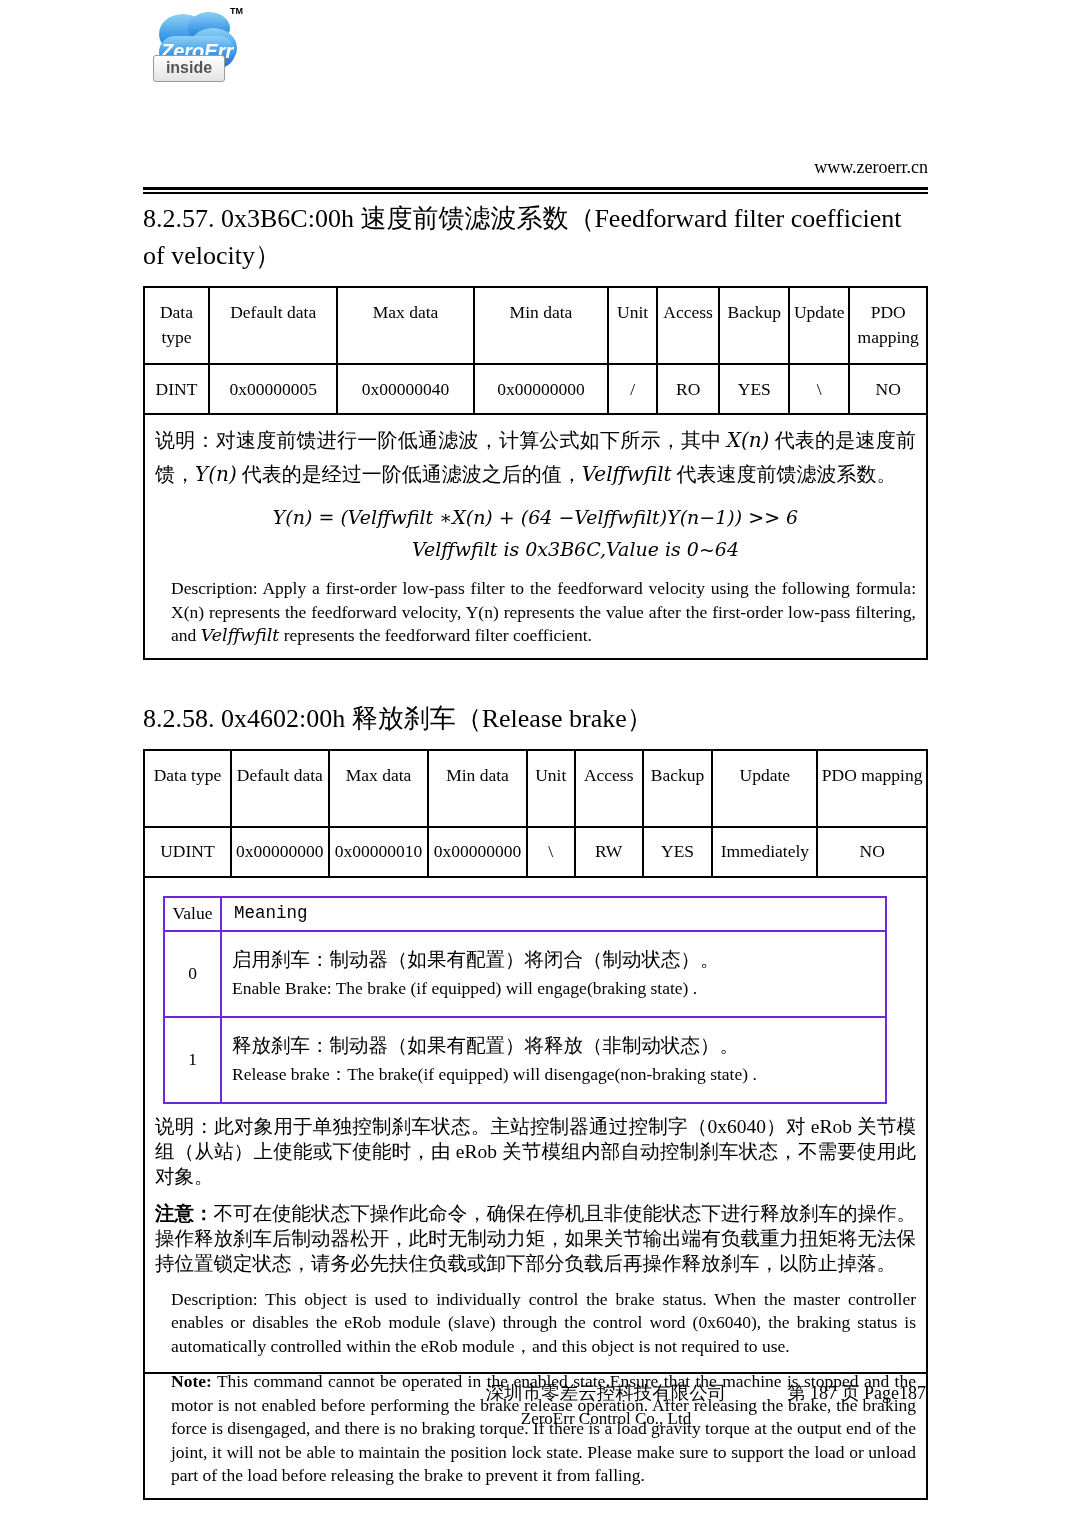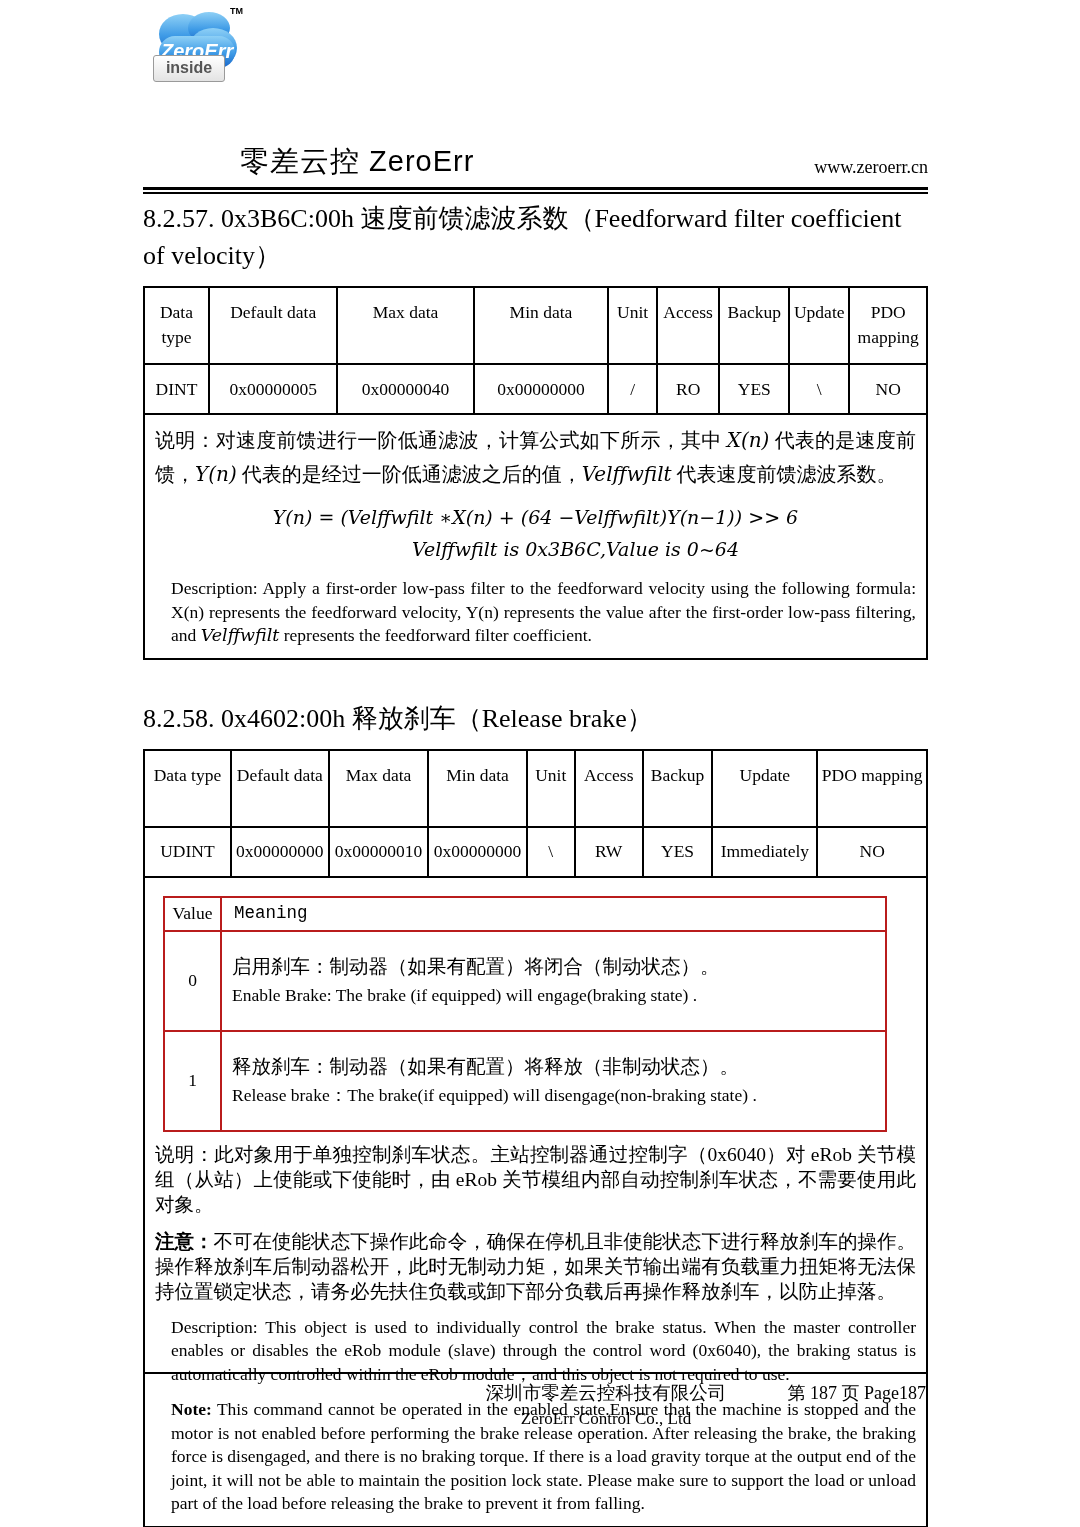--- a/index.html
+++ b/index.html
@@ -46,25 +46,25 @@
   .cn-note2 { font-size:19.5px; line-height:25px; text-align:justify; margin:10px 0 0 0; }
   .caution { font-size:19.5px; line-height:25px; text-align:justify; margin:12px 0 0 0; }
   .en-note { font-size:17.5px; line-height:23.5px; text-align:justify; margin:12px 0 0 16px; }
   .math-var { font-style:italic; font-family:"DejaVu Serif", serif; }
   .formula { font-family:"DejaVu Serif", serif; font-style:italic; font-size:19px; line-height:32px; margin:10px 0 2px 0; }
   .formula .indent { padding-left:80px; }
   b.inline-label { font-weight:bold; }
 
   
   table.valtab { border-collapse:collapse; width:724px; margin:12px 0 6px 8px; table-layout:fixed; }
-  table.valtab td { border:2px solid #b91c1c; font-size:17.5px;margin-left:12px; }
+  table.valtab td { border:2px solid #6d28d9; font-size:17.5px;margin-left:12px; }
   table.valtab td.vt-hdr-value { text-align:center; height:30px; }
   table.valtab td.vt-hdr-meaning { text-align:left; padding-left:12px; height:30px;font-family:Liberation Mono, monospace; }
   table.valtab td.vt-value { text-align:center; vertical-align:middle; }
-  table.valtab td.vt-meaning { text-align:left; padding:20px 10px; vertical-align:middle; }
+  table.valtab td.vt-meaning { text-align:left; padding:13px 10px; vertical-align:middle; }
   .m-cn { font-size:19.5px; line-height:29px; }
   .m-en { font-size:17.5px; line-height:29px; }
 
   
   .footer { position:absolute; left:143px; top:1372px; width:785px; border-top:2px solid #000; }
   .footer-company { position:absolute; left:338px; top:6px; width:250px; text-align:center; }
   .footer-company .cn { font-size:18.5px; line-height:26px; }
   .footer-company .en { font-size:17px; line-height:26px; }
   .footer-page { position:absolute; right:2px; top:6px; font-size:18px; line-height:26px; }
 </style>
@@ -86,21 +86,20 @@
           </defs>
           <ellipse cx="30" cy="26" rx="24" ry="20" fill="url(#cg)"></ellipse>
           <ellipse cx="56" cy="20" rx="21" ry="16" fill="url(#cg)"></ellipse>
           <ellipse cx="60" cy="40" rx="24" ry="20" fill="url(#cg)"></ellipse>
           <rect x="6" y="28" width="76" height="32" rx="16" fill="url(#cg)"></rect>
           <text x="8" y="50" font-family="Liberation Sans, sans-serif" font-size="20" font-weight="bold" font-style="italic" fill="#ffffff">ZeroErr</text>
         </svg>
         <span class="tm-mark">TM</span>
         <div class="inside-badge">inside</div>
       </div>
-      <div class="brand-title">零差云控 ZeroErr</div>
       <div class="website">www.zeroerr.cn</div>
       <div class="double-rule"></div>
     </div>
 
     <div class="sec-heading">8.2.57. 0x3B6C:00h 速度前馈滤波系数（Feedforward filter coefficient of velocity）</div>
 
     <table class="spec">
       <colgroup>
         <col style="width:8.3%">
           <col style="width:16.4%">

